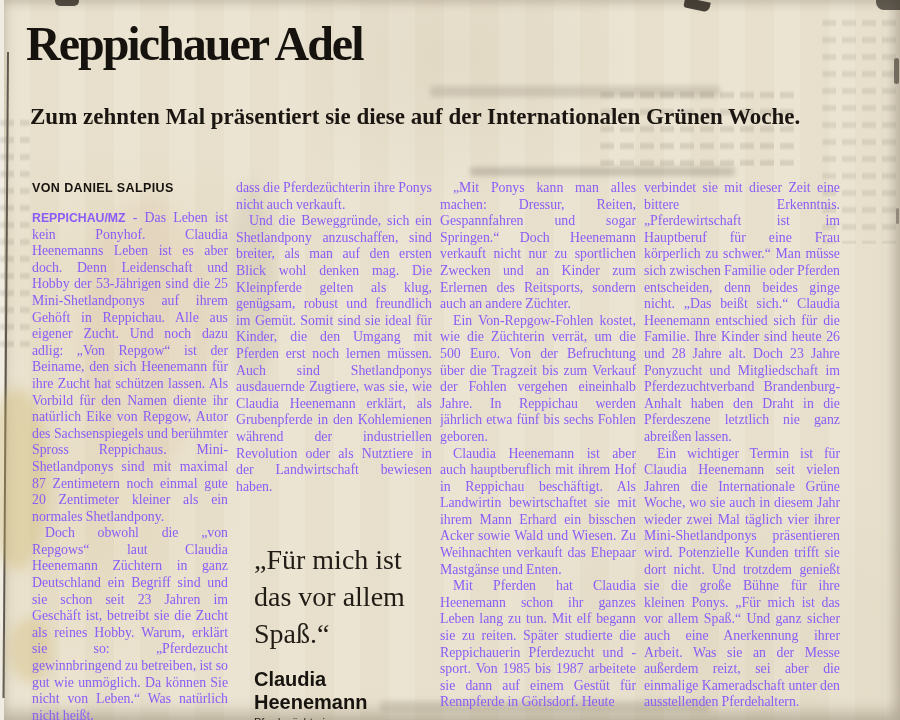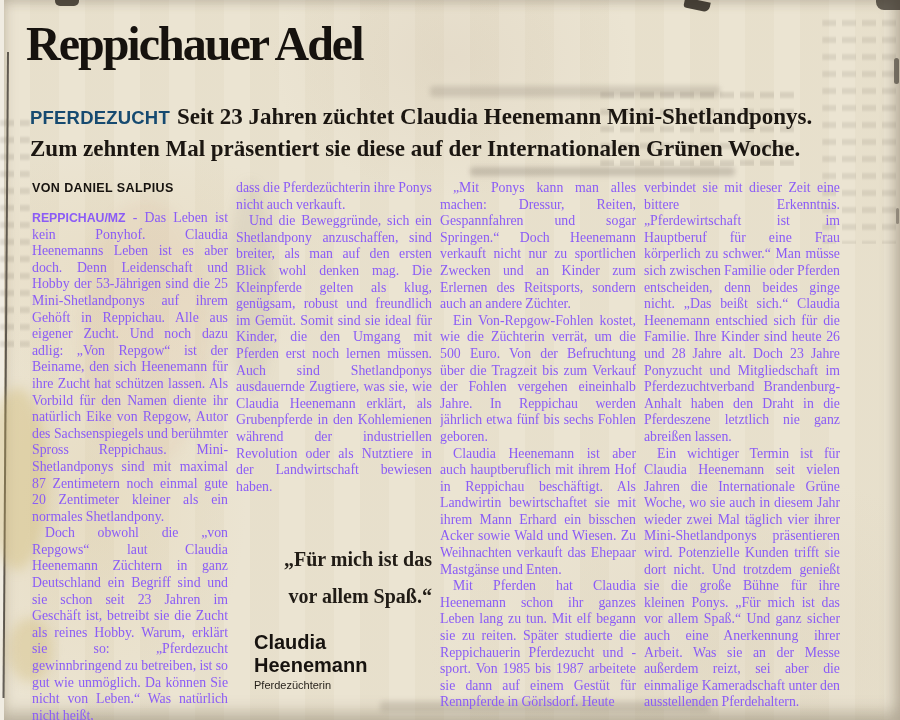--- a/index.html
+++ b/index.html
@@ -84,21 +84,21 @@
     color:#8b5cf6;word-spacing:-.3px;
     hyphens:auto;-webkit-hyphens:auto;
   }
   p.indent{text-indent:13px;}
   .dateline{
     font-family:"Liberation Sans", sans-serif;
     font-weight:bold;font-size:12.3px;
   }
   .pullquote{margin-top:46px;padding-left:18px;}
   .quote-text{
-    font-size:20px;line-height:37px;color:#211c16;font-weight:bold;text-align:right;
+    font-size:28px;line-height:37px;color:#211c16;font-weight:normal;
   }
   .quote-author{
     font-family:"Liberation Sans", sans-serif;
     font-size:20px;font-weight:bold;color:#17130f;margin-top:16px;
   }
   .quote-role{
     font-family:"Liberation Sans", sans-serif;
     font-size:11px;color:#241f19;margin-top:2px;
   }
 </style>
@@ -120,21 +120,20 @@
 <div class="smear smear-topcenter"></div>
 <div class="smear smear-bottom"></div>
 <div class="stain stain-yellow1"></div>
 <div class="stain stain-yellow2"></div>
 <div class="stain stain-pink"></div>
 <div class="stain stain-gray"></div>
 
 <h1 class="headline">Reppichauer Adel</h1>
 
 <div class="standfirst">
-  <div><span class="kicker">PFERDEZUCHT</span><span>Seit 23 Jahren züchtet Claudia Heenemann Mini-Shetlandponys.</span></div>
   <div>Zum zehnten Mal präsentiert sie diese auf der Internationalen Grünen Woche.</div>
 </div>
 
 <div class="columns">
     <div class="col">
       <div class="byline">VON DANIEL SALPIUS</div>
       <p class="body"><span class="dateline">REPPICHAU/MZ</span> - Das Leben ist kein Ponyhof. Claudia Heenemanns Leben ist es aber doch. Denn Leidenschaft und Hobby der 53-Jährigen sind die 25 Mini-Shetlandponys auf ihrem Gehöft in Reppichau. Alle aus eigener Zucht. Und noch dazu adlig: „Von Repgow“ ist der Beiname, den sich Heenemann für ihre Zucht hat schützen lassen. Als Vorbild für den Namen diente ihr natürlich Eike von Repgow, Autor des Sachsenspiegels und berühmter Spross Reppichaus. Mini-Shetlandponys sind mit maximal 87 Zentimetern noch einmal gute 20 Zentimeter kleiner als ein normales Shetlandpony.</p>
       <p class="body indent">Doch obwohl die „von Repgows“ laut Claudia Heenemann Züchtern in ganz Deutschland ein Begriff sind und sie schon seit 23 Jahren im Geschäft ist, betreibt sie die Zucht als reines Hobby. Warum, erklärt sie so: „Pferdezucht gewinnbringend zu betreiben, ist so gut wie unmöglich. Da können Sie nicht von Leben.“ Was natürlich nicht heißt,</p>
     </div>
     <div class="col">

